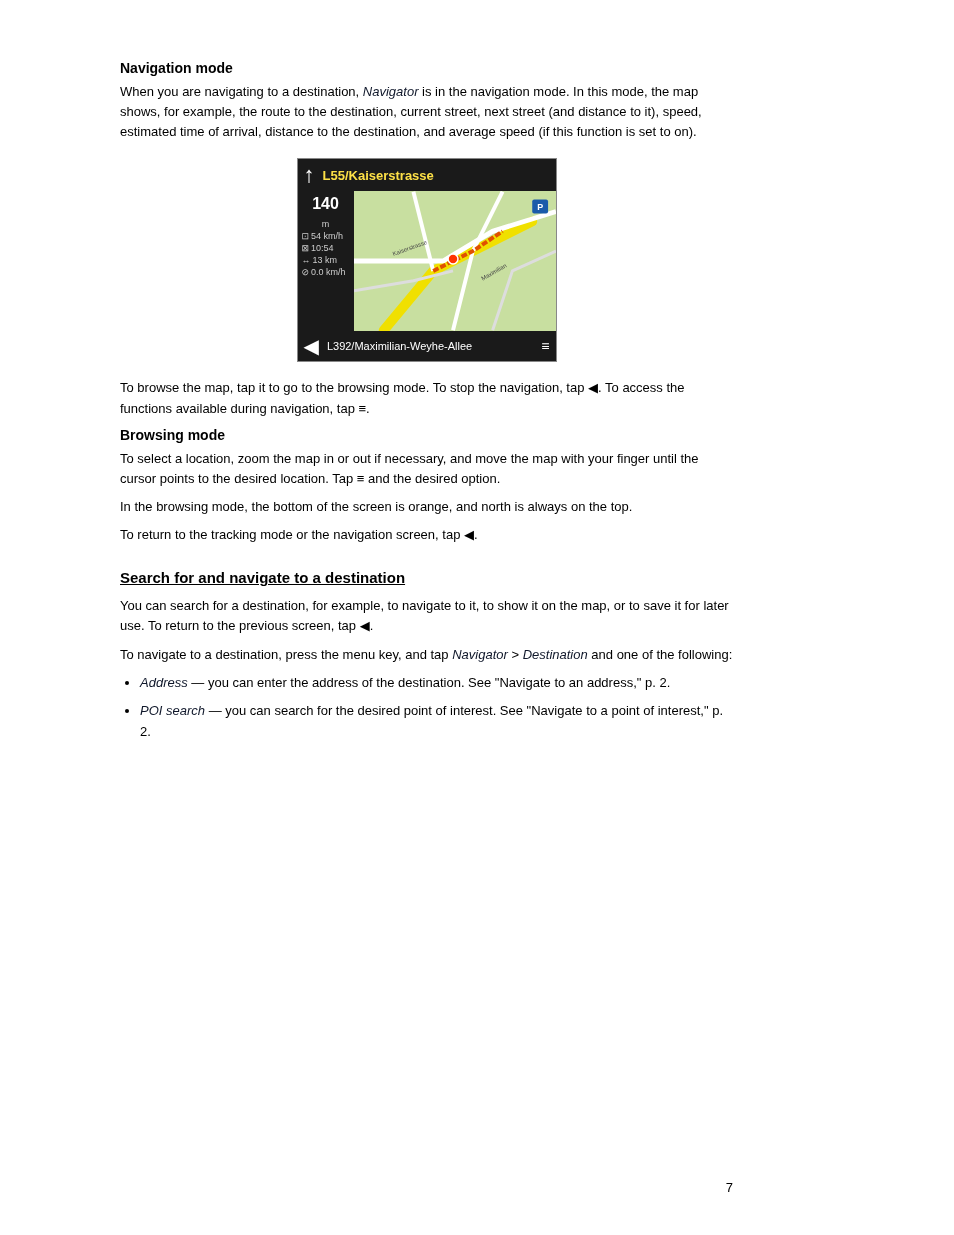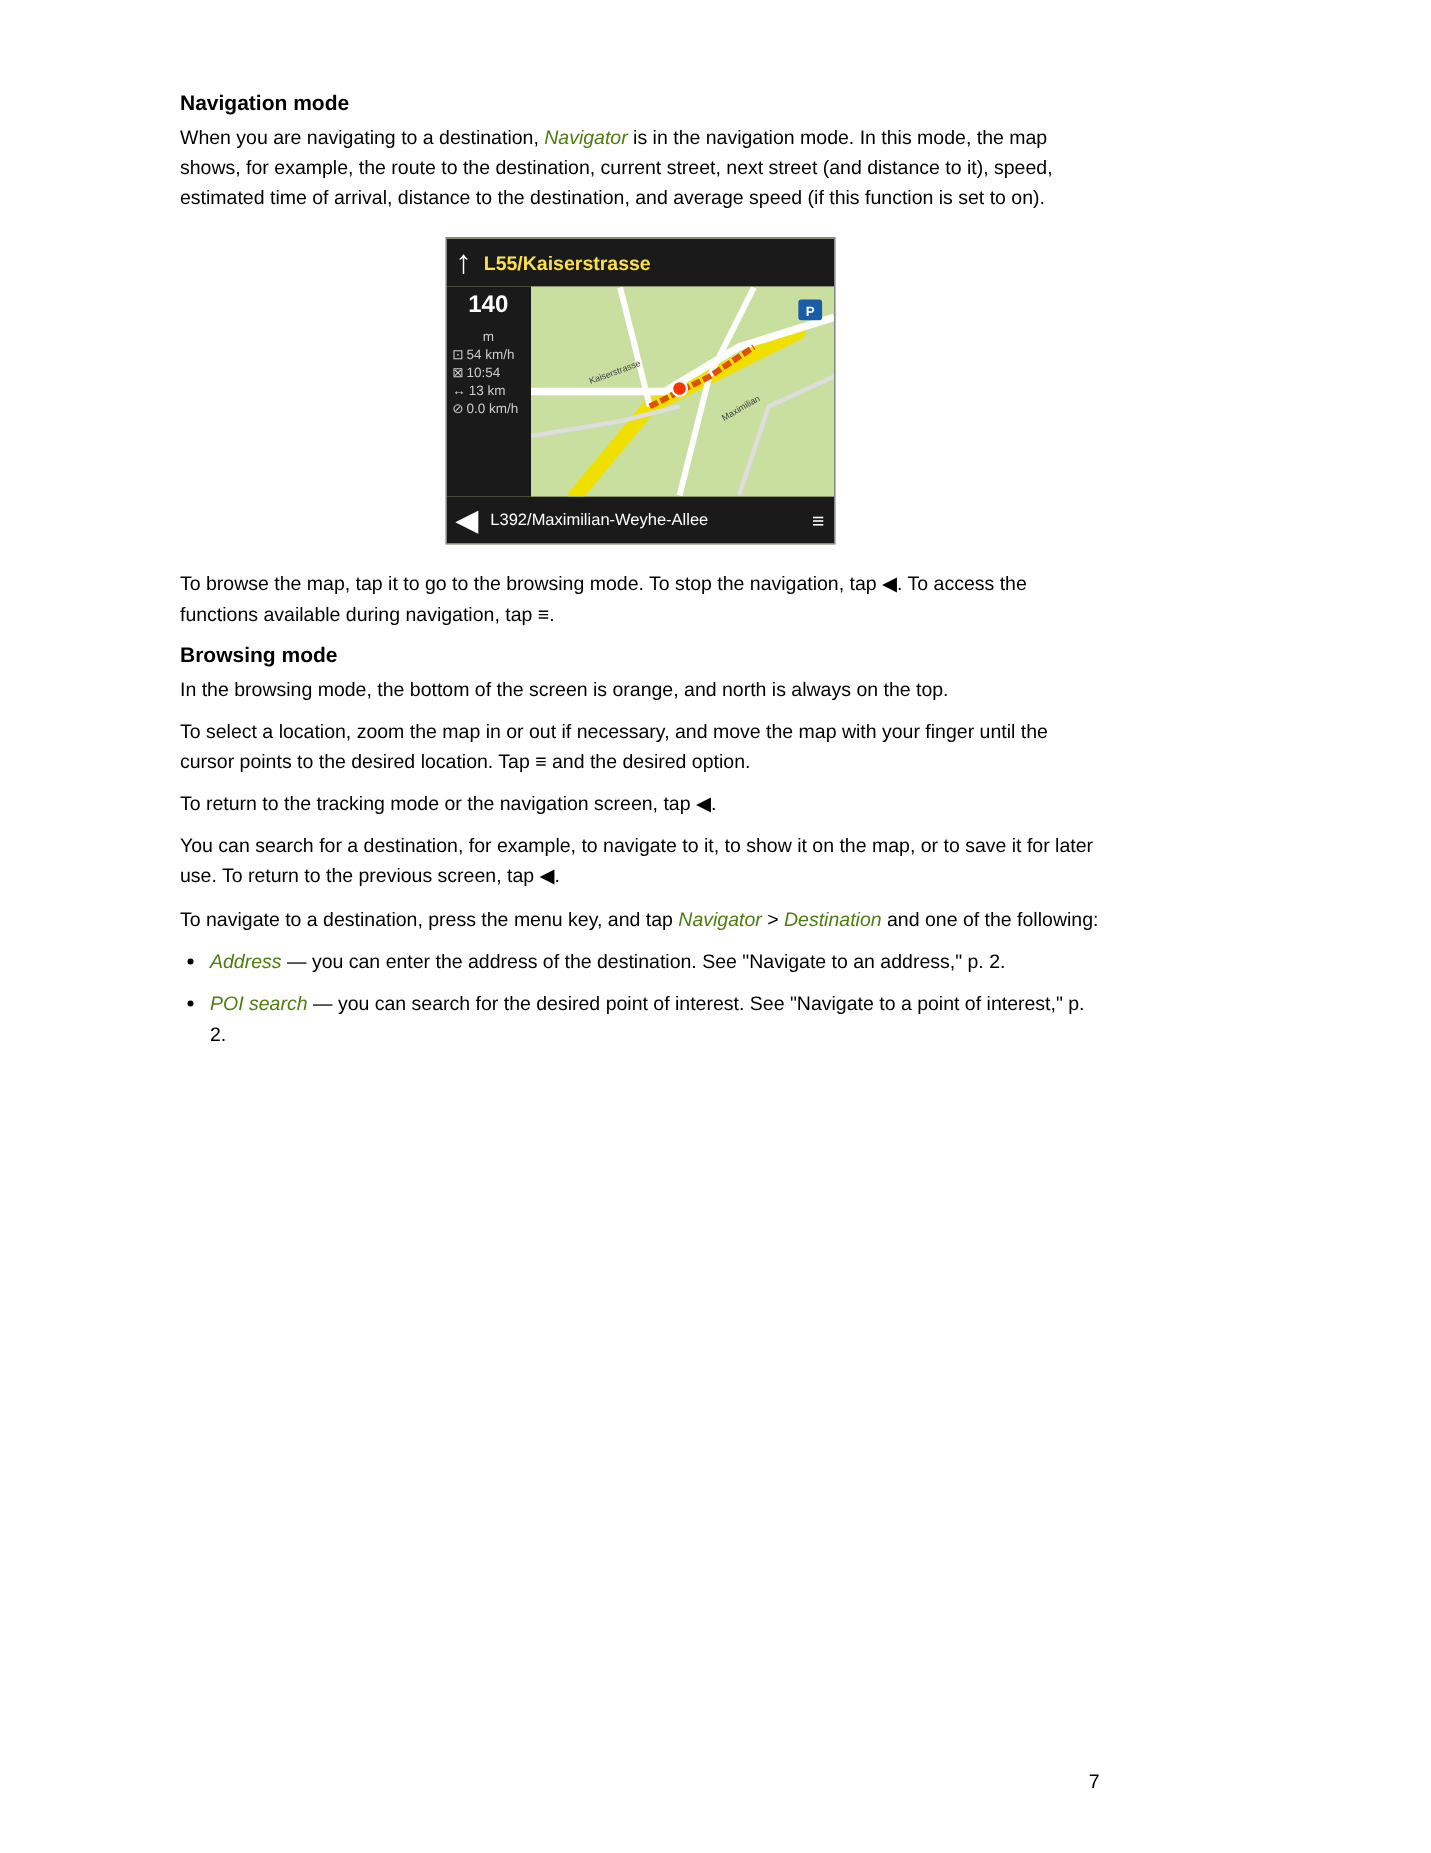--- a/index.html
+++ b/index.html
@@ -28,21 +28,21 @@
       margin-bottom: 6px;
     }
 
     .body-text {
       font-size: 13px;
       line-height: 1.55;
       margin-bottom: 8px;
     }
 
     .link-blue {
-      color: #4d7c0f;
+      color: #0f172a;
       font-style: italic;
       text-decoration: none;
     }
 
     .nav-image-container {
       display: flex;
       justify-content: center;
       margin: 16px 0 16px 0;
     }
 
@@ -275,32 +275,33 @@
     </div>
 
     <p class="body-text">
       To browse the map, tap it to go to the browsing mode. To stop the navigation, tap <span>◀</span>. To access the functions available during navigation, tap <span>≡</span>.
     </p>
   </div>
 
   <div>
     <div class="section-heading">Browsing mode</div>
 
+    <p class="body-text">
+      To select a location, zoom the map in or out if necessary, and move the map with your finger until the cursor points to the desired location. Tap <span>≡</span> and the desired option.
+    </p>
+
     <p class="body-text">In the browsing mode, the bottom of the screen is orange, and north is always on the top.</p>
 
     <p class="body-text">
-      To select a location, zoom the map in or out if necessary, and move the map with your finger until the cursor points to the desired location. Tap <span>≡</span> and the desired option.
-    </p>
-
-    <p class="body-text">
       To return to the tracking mode or the navigation screen, tap <span>◀</span>.
     </p>
   </div>
 
   <div>
+    <div class="section-title-underlined">Search for and navigate to a destination</div>
 
     <p class="body-text">
       You can search for a destination, for example, to navigate to it, to show it on the map, or to save it for later use. To return to the previous screen, tap <span>◀</span>.
     </p>
 
     <p class="body-text">
       To navigate to a destination, press the menu key, and tap <a class="link-blue">Navigator</a> &gt; <a class="link-blue">Destination</a> and one of the following:
     </p>
 
     <ul class="bullet-list">

